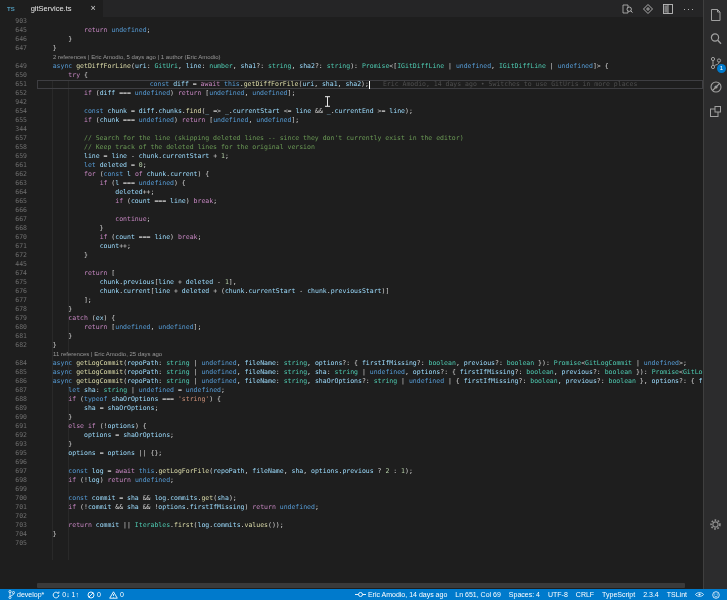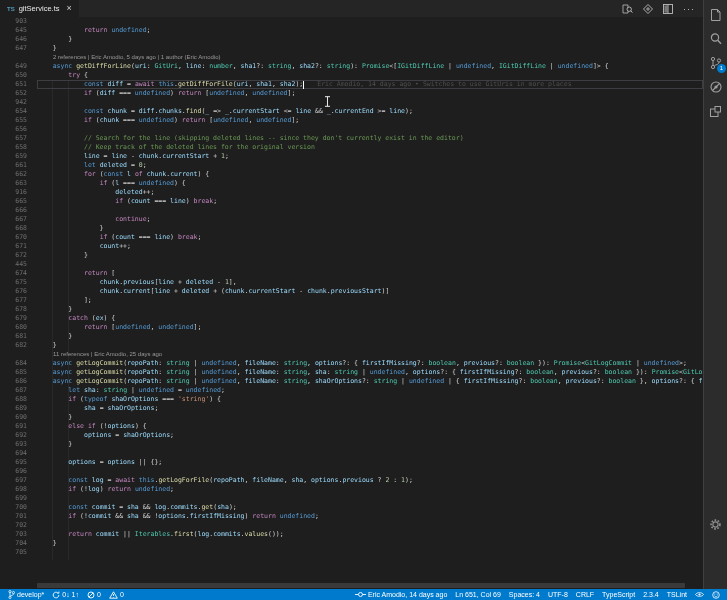--- a/index.html
+++ b/index.html
@@ -3,34 +3,34 @@
 <meta charset="utf-8">
 <style>
   html,body{margin:0;padding:0;}
   body{
     width:727px;height:600px;overflow:hidden;position:relative;
     background:#1e1e1e;font-family:"Liberation Sans",sans-serif;
     -webkit-font-smoothing:antialiased;
   }
   
   .tabbar{position:absolute;left:0;top:0;width:703px;height:17px;background:#252526;display:flex;align-items:stretch;}
-  .tab{display:flex;align-items:center;background:#1e1e1e;padding:0 7px;gap:4px;max-width:120px;}
+  .tab{display:flex;align-items:center;background:#1e1e1e;padding:0 7px;gap:16px;max-width:120px;}
   .ts-badge{font-size:6px;font-weight:bold;color:#519aba;letter-spacing:0;}
   .tab-label{font-size:7.5px;color:#e7e7e7;white-space:nowrap;}
   .tab-close{font-size:9px;line-height:9px;color:#d0d0d0;margin-left:3px;}
   .title-actions{margin-left:auto;display:flex;align-items:center;gap:10px;padding-right:8px;}
   .title-actions svg{display:block;}
   .more-dots{color:#c5c5c5;font-size:9px;letter-spacing:1px;line-height:6px;}
   
   .editor{position:absolute;left:0;top:17px;width:703px;height:572px;overflow:hidden;background:#1e1e1e;}
   .guide{position:absolute;top:63px;height:480px;width:1px;background:rgba(255,255,255,0.05);}
   .crow{display:flex;height:9px;line-height:9px;font-family:"DejaVu Sans Mono",monospace;font-size:6.5px;white-space:pre;}
   .gut{flex:none;width:37px;box-sizing:border-box;text-align:right;padding-right:10px;color:#6e6e6e;}
   .ctext{flex:1;overflow:hidden;position:relative;color:#d4d4d4;}
-  .current .ctext{box-shadow:inset 0 0 0 1px #3e3e42;}
+  .current .ctext{box-shadow:inset 0 0 0 1px #3e3e42;text-align:center;}
   .clens .ctext{font-family:"Liberation Sans",sans-serif;font-size:6px;padding-left:16px;}
   .tk-k{color:#569cd6}.tk-c{color:#c586c0}.tk-f{color:#dcdcaa}.tk-v{color:#9cdcfe}
   .tk-t{color:#4ec9b0}.tk-s{color:#ce9178}.tk-n{color:#b5cea8}.tk-m{color:#6a9955}
   .tk-o{color:#d4d4d4}.tk-cl{color:#999999}
   .caret{display:inline-block;width:1px;height:8px;background:#ffffff;vertical-align:top;margin-top:0.5px;}
   .ghost{color:#4e4e4e;padding-left:13px;}
   .hscroll{position:absolute;left:37px;top:566px;width:648px;height:5px;background:#4a4a4a;opacity:.65;border-radius:1px;}
   
   .ibeam{position:absolute;left:324px;top:93px;width:7px;height:11px;z-index:9;}
   
@@ -89,28 +89,28 @@
       <div class="crow"><span class="gut">646</span><span class="ctext"><span class="tk-o">        }</span></span></div>
       <div class="crow"><span class="gut">647</span><span class="ctext"><span class="tk-o">    }</span></span></div>
       <div class="crow clens"><span class="gut"></span><span class="ctext"><span class="tk-cl">2 references | Eric Amodio, 5 days ago | 1 author (Eric Amodio)</span></span></div>
       <div class="crow"><span class="gut">649</span><span class="ctext"><span class="tk-o">    </span><span class="tk-k">async</span><span class="tk-o"> </span><span class="tk-f">getDiffForLine</span><span class="tk-o">(</span><span class="tk-v">uri</span><span class="tk-o">: </span><span class="tk-t">GitUri</span><span class="tk-o">, </span><span class="tk-v">line</span><span class="tk-o">: </span><span class="tk-t">number</span><span class="tk-o">, </span><span class="tk-v">sha1</span><span class="tk-o">?: </span><span class="tk-t">string</span><span class="tk-o">, </span><span class="tk-v">sha2</span><span class="tk-o">?: </span><span class="tk-t">string</span><span class="tk-o">): </span><span class="tk-t">Promise</span><span class="tk-o">&lt;[</span><span class="tk-t">IGitDiffLine</span><span class="tk-o"> | </span><span class="tk-k">undefined</span><span class="tk-o">, </span><span class="tk-t">IGitDiffLine</span><span class="tk-o"> | </span><span class="tk-k">undefined</span><span class="tk-o">]&gt; {</span></span></div>
       <div class="crow"><span class="gut">650</span><span class="ctext"><span class="tk-o">        </span><span class="tk-c">try</span><span class="tk-o"> {</span></span></div>
       <div class="crow current"><span class="gut">651</span><span class="ctext"><span class="tk-o">            </span><span class="tk-k">const</span><span class="tk-o"> </span><span class="tk-v">diff</span><span class="tk-o"> = </span><span class="tk-c">await</span><span class="tk-o"> </span><span class="tk-k">this</span><span class="tk-o">.</span><span class="tk-f">getDiffForFile</span><span class="tk-o">(</span><span class="tk-v">uri</span><span class="tk-o">, </span><span class="tk-v">sha1</span><span class="tk-o">, </span><span class="tk-v">sha2</span><span class="tk-o">);</span><span class="caret"></span><span class="ghost">Eric Amodio, 14 days ago • Switches to use GitUris in more places</span></span></div>
       <div class="crow"><span class="gut">652</span><span class="ctext"><span class="tk-o">            </span><span class="tk-c">if</span><span class="tk-o"> (</span><span class="tk-v">diff</span><span class="tk-o"> === </span><span class="tk-k">undefined</span><span class="tk-o">) </span><span class="tk-c">return</span><span class="tk-o"> [</span><span class="tk-k">undefined</span><span class="tk-o">, </span><span class="tk-k">undefined</span><span class="tk-o">];</span></span></div>
       <div class="crow"><span class="gut">942</span><span class="ctext"></span></div>
       <div class="crow"><span class="gut">654</span><span class="ctext"><span class="tk-o">            </span><span class="tk-k">const</span><span class="tk-o"> </span><span class="tk-v">chunk</span><span class="tk-o"> = </span><span class="tk-v">diff</span><span class="tk-o">.</span><span class="tk-v">chunks</span><span class="tk-o">.</span><span class="tk-f">find</span><span class="tk-o">(</span><span class="tk-v">_</span><span class="tk-o"> =&gt; </span><span class="tk-v">_</span><span class="tk-o">.</span><span class="tk-v">currentStart</span><span class="tk-o"> &lt;= </span><span class="tk-v">line</span><span class="tk-o"> &amp;&amp; </span><span class="tk-v">_</span><span class="tk-o">.</span><span class="tk-v">currentEnd</span><span class="tk-o"> &gt;= </span><span class="tk-v">line</span><span class="tk-o">);</span></span></div>
       <div class="crow"><span class="gut">655</span><span class="ctext"><span class="tk-o">            </span><span class="tk-c">if</span><span class="tk-o"> (</span><span class="tk-v">chunk</span><span class="tk-o"> === </span><span class="tk-k">undefined</span><span class="tk-o">) </span><span class="tk-c">return</span><span class="tk-o"> [</span><span class="tk-k">undefined</span><span class="tk-o">, </span><span class="tk-k">undefined</span><span class="tk-o">];</span></span></div>
-      <div class="crow"><span class="gut">656</span><span class="ctext"></span></div>
+      <div class="crow"><span class="gut">344</span><span class="ctext"></span></div>
       <div class="crow"><span class="gut">657</span><span class="ctext"><span class="tk-o">            </span><span class="tk-m">// Search for the line (skipping deleted lines -- since they don't currently exist in the editor)</span></span></div>
       <div class="crow"><span class="gut">658</span><span class="ctext"><span class="tk-o">            </span><span class="tk-m">// Keep track of the deleted lines for the original version</span></span></div>
       <div class="crow"><span class="gut">659</span><span class="ctext"><span class="tk-o">            </span><span class="tk-v">line</span><span class="tk-o"> = </span><span class="tk-v">line</span><span class="tk-o"> - </span><span class="tk-v">chunk</span><span class="tk-o">.</span><span class="tk-v">currentStart</span><span class="tk-o"> + </span><span class="tk-n">1</span><span class="tk-o">;</span></span></div>
       <div class="crow"><span class="gut">661</span><span class="ctext"><span class="tk-o">            </span><span class="tk-k">let</span><span class="tk-o"> </span><span class="tk-v">deleted</span><span class="tk-o"> = </span><span class="tk-n">0</span><span class="tk-o">;</span></span></div>
       <div class="crow"><span class="gut">662</span><span class="ctext"><span class="tk-o">            </span><span class="tk-c">for</span><span class="tk-o"> (</span><span class="tk-k">const</span><span class="tk-o"> </span><span class="tk-v">l</span><span class="tk-o"> </span><span class="tk-c">of</span><span class="tk-o"> </span><span class="tk-v">chunk</span><span class="tk-o">.</span><span class="tk-v">current</span><span class="tk-o">) {</span></span></div>
       <div class="crow"><span class="gut">663</span><span class="ctext"><span class="tk-o">                </span><span class="tk-c">if</span><span class="tk-o"> (</span><span class="tk-v">l</span><span class="tk-o"> === </span><span class="tk-k">undefined</span><span class="tk-o">) {</span></span></div>
-      <div class="crow"><span class="gut">916</span><span class="ctext"><span class="tk-o">                    </span><span class="tk-v">deleted</span><span class="tk-o">++;</span></span></div>
+      <div class="crow"><span class="gut">664</span><span class="ctext"><span class="tk-o">                    </span><span class="tk-v">deleted</span><span class="tk-o">++;</span></span></div>
       <div class="crow"><span class="gut">665</span><span class="ctext"><span class="tk-o">                    </span><span class="tk-c">if</span><span class="tk-o"> (</span><span class="tk-v">count</span><span class="tk-o"> === </span><span class="tk-v">line</span><span class="tk-o">) </span><span class="tk-c">break</span><span class="tk-o">;</span></span></div>
       <div class="crow"><span class="gut">666</span><span class="ctext"></span></div>
       <div class="crow"><span class="gut">667</span><span class="ctext"><span class="tk-o">                    </span><span class="tk-c">continue</span><span class="tk-o">;</span></span></div>
       <div class="crow"><span class="gut">668</span><span class="ctext"><span class="tk-o">                }</span></span></div>
       <div class="crow"><span class="gut">670</span><span class="ctext"><span class="tk-o">                </span><span class="tk-c">if</span><span class="tk-o"> (</span><span class="tk-v">count</span><span class="tk-o"> === </span><span class="tk-v">line</span><span class="tk-o">) </span><span class="tk-c">break</span><span class="tk-o">;</span></span></div>
       <div class="crow"><span class="gut">671</span><span class="ctext"><span class="tk-o">                </span><span class="tk-v">count</span><span class="tk-o">++;</span></span></div>
       <div class="crow"><span class="gut">672</span><span class="ctext"><span class="tk-o">            }</span></span></div>
       <div class="crow"><span class="gut">445</span><span class="ctext"></span></div>
       <div class="crow"><span class="gut">674</span><span class="ctext"><span class="tk-o">            </span><span class="tk-c">return</span><span class="tk-o"> [</span></span></div>
       <div class="crow"><span class="gut">675</span><span class="ctext"><span class="tk-o">                </span><span class="tk-v">chunk</span><span class="tk-o">.</span><span class="tk-v">previous</span><span class="tk-o">[</span><span class="tk-v">line</span><span class="tk-o"> + </span><span class="tk-v">deleted</span><span class="tk-o"> - </span><span class="tk-n">1</span><span class="tk-o">],</span></span></div>
@@ -125,21 +125,20 @@
       <div class="crow"><span class="gut">684</span><span class="ctext"><span class="tk-o">    </span><span class="tk-k">async</span><span class="tk-o"> </span><span class="tk-f">getLogCommit</span><span class="tk-o">(</span><span class="tk-v">repoPath</span><span class="tk-o">: </span><span class="tk-t">string</span><span class="tk-o"> | </span><span class="tk-k">undefined</span><span class="tk-o">, </span><span class="tk-v">fileName</span><span class="tk-o">: </span><span class="tk-t">string</span><span class="tk-o">, </span><span class="tk-v">options</span><span class="tk-o">?: { </span><span class="tk-v">firstIfMissing</span><span class="tk-o">?: </span><span class="tk-t">boolean</span><span class="tk-o">, </span><span class="tk-v">previous</span><span class="tk-o">?: </span><span class="tk-t">boolean</span><span class="tk-o"> }): </span><span class="tk-t">Promise</span><span class="tk-o">&lt;</span><span class="tk-t">GitLogCommit</span><span class="tk-o"> | </span><span class="tk-k">undefined</span><span class="tk-o">&gt;;</span></span></div>
       <div class="crow"><span class="gut">685</span><span class="ctext"><span class="tk-o">    </span><span class="tk-k">async</span><span class="tk-o"> </span><span class="tk-f">getLogCommit</span><span class="tk-o">(</span><span class="tk-v">repoPath</span><span class="tk-o">: </span><span class="tk-t">string</span><span class="tk-o"> | </span><span class="tk-k">undefined</span><span class="tk-o">, </span><span class="tk-v">fileName</span><span class="tk-o">: </span><span class="tk-t">string</span><span class="tk-o">, </span><span class="tk-v">sha</span><span class="tk-o">: </span><span class="tk-t">string</span><span class="tk-o"> | </span><span class="tk-k">undefined</span><span class="tk-o">, </span><span class="tk-v">options</span><span class="tk-o">?: { </span><span class="tk-v">firstIfMissing</span><span class="tk-o">?: </span><span class="tk-t">boolean</span><span class="tk-o">, </span><span class="tk-v">previous</span><span class="tk-o">?: </span><span class="tk-t">boolean</span><span class="tk-o"> }): </span><span class="tk-t">Promise</span><span class="tk-o">&lt;</span><span class="tk-t">GitLogCommit</span></span></div>
       <div class="crow"><span class="gut">686</span><span class="ctext"><span class="tk-o">    </span><span class="tk-k">async</span><span class="tk-o"> </span><span class="tk-f">getLogCommit</span><span class="tk-o">(</span><span class="tk-v">repoPath</span><span class="tk-o">: </span><span class="tk-t">string</span><span class="tk-o"> | </span><span class="tk-k">undefined</span><span class="tk-o">, </span><span class="tk-v">fileName</span><span class="tk-o">: </span><span class="tk-t">string</span><span class="tk-o">, </span><span class="tk-v">shaOrOptions</span><span class="tk-o">?: </span><span class="tk-t">string</span><span class="tk-o"> | </span><span class="tk-k">undefined</span><span class="tk-o"> | { </span><span class="tk-v">firstIfMissing</span><span class="tk-o">?: </span><span class="tk-t">boolean</span><span class="tk-o">, </span><span class="tk-v">previous</span><span class="tk-o">?: </span><span class="tk-t">boolean</span><span class="tk-o"> }, </span><span class="tk-v">options</span><span class="tk-o">?: { </span><span class="tk-v">firstIfMissing</span></span></div>
       <div class="crow"><span class="gut">687</span><span class="ctext"><span class="tk-o">        </span><span class="tk-k">let</span><span class="tk-o"> </span><span class="tk-v">sha</span><span class="tk-o">: </span><span class="tk-t">string</span><span class="tk-o"> | </span><span class="tk-k">undefined</span><span class="tk-o"> = </span><span class="tk-k">undefined</span><span class="tk-o">;</span></span></div>
       <div class="crow"><span class="gut">688</span><span class="ctext"><span class="tk-o">        </span><span class="tk-c">if</span><span class="tk-o"> (</span><span class="tk-k">typeof</span><span class="tk-o"> </span><span class="tk-v">shaOrOptions</span><span class="tk-o"> === </span><span class="tk-s">'string'</span><span class="tk-o">) {</span></span></div>
       <div class="crow"><span class="gut">689</span><span class="ctext"><span class="tk-o">            </span><span class="tk-v">sha</span><span class="tk-o"> = </span><span class="tk-v">shaOrOptions</span><span class="tk-o">;</span></span></div>
       <div class="crow"><span class="gut">690</span><span class="ctext"><span class="tk-o">        }</span></span></div>
       <div class="crow"><span class="gut">691</span><span class="ctext"><span class="tk-o">        </span><span class="tk-c">else</span><span class="tk-o"> </span><span class="tk-c">if</span><span class="tk-o"> (!</span><span class="tk-v">options</span><span class="tk-o">) {</span></span></div>
       <div class="crow"><span class="gut">692</span><span class="ctext"><span class="tk-o">            </span><span class="tk-v">options</span><span class="tk-o"> = </span><span class="tk-v">shaOrOptions</span><span class="tk-o">;</span></span></div>
       <div class="crow"><span class="gut">693</span><span class="ctext"><span class="tk-o">        }</span></span></div>
-      <div class="crow"><span class="gut">694</span><span class="ctext"></span></div>
       <div class="crow"><span class="gut">695</span><span class="ctext"><span class="tk-o">        </span><span class="tk-v">options</span><span class="tk-o"> = </span><span class="tk-v">options</span><span class="tk-o"> || {};</span></span></div>
       <div class="crow"><span class="gut">696</span><span class="ctext"></span></div>
       <div class="crow"><span class="gut">697</span><span class="ctext"><span class="tk-o">        </span><span class="tk-k">const</span><span class="tk-o"> </span><span class="tk-v">log</span><span class="tk-o"> = </span><span class="tk-c">await</span><span class="tk-o"> </span><span class="tk-k">this</span><span class="tk-o">.</span><span class="tk-f">getLogForFile</span><span class="tk-o">(</span><span class="tk-v">repoPath</span><span class="tk-o">, </span><span class="tk-v">fileName</span><span class="tk-o">, </span><span class="tk-v">sha</span><span class="tk-o">, </span><span class="tk-v">options</span><span class="tk-o">.</span><span class="tk-v">previous</span><span class="tk-o"> ? </span><span class="tk-n">2</span><span class="tk-o"> : </span><span class="tk-n">1</span><span class="tk-o">);</span></span></div>
       <div class="crow"><span class="gut">698</span><span class="ctext"><span class="tk-o">        </span><span class="tk-c">if</span><span class="tk-o"> (!</span><span class="tk-v">log</span><span class="tk-o">) </span><span class="tk-c">return</span><span class="tk-o"> </span><span class="tk-k">undefined</span><span class="tk-o">;</span></span></div>
       <div class="crow"><span class="gut">699</span><span class="ctext"></span></div>
       <div class="crow"><span class="gut">700</span><span class="ctext"><span class="tk-o">        </span><span class="tk-k">const</span><span class="tk-o"> </span><span class="tk-v">commit</span><span class="tk-o"> = </span><span class="tk-v">sha</span><span class="tk-o"> &amp;&amp; </span><span class="tk-v">log</span><span class="tk-o">.</span><span class="tk-v">commits</span><span class="tk-o">.</span><span class="tk-f">get</span><span class="tk-o">(</span><span class="tk-v">sha</span><span class="tk-o">);</span></span></div>
       <div class="crow"><span class="gut">701</span><span class="ctext"><span class="tk-o">        </span><span class="tk-c">if</span><span class="tk-o"> (!</span><span class="tk-v">commit</span><span class="tk-o"> &amp;&amp; </span><span class="tk-v">sha</span><span class="tk-o"> &amp;&amp; !</span><span class="tk-v">options</span><span class="tk-o">.</span><span class="tk-v">firstIfMissing</span><span class="tk-o">) </span><span class="tk-c">return</span><span class="tk-o"> </span><span class="tk-k">undefined</span><span class="tk-o">;</span></span></div>
       <div class="crow"><span class="gut">702</span><span class="ctext"></span></div>
       <div class="crow"><span class="gut">703</span><span class="ctext"><span class="tk-o">        </span><span class="tk-c">return</span><span class="tk-o"> </span><span class="tk-v">commit</span><span class="tk-o"> || </span><span class="tk-t">Iterables</span><span class="tk-o">.</span><span class="tk-f">first</span><span class="tk-o">(</span><span class="tk-v">log</span><span class="tk-o">.</span><span class="tk-v">commits</span><span class="tk-o">.</span><span class="tk-f">values</span><span class="tk-o">());</span></span></div>
       <div class="crow"><span class="gut">704</span><span class="ctext"><span class="tk-o">    }</span></span></div>

